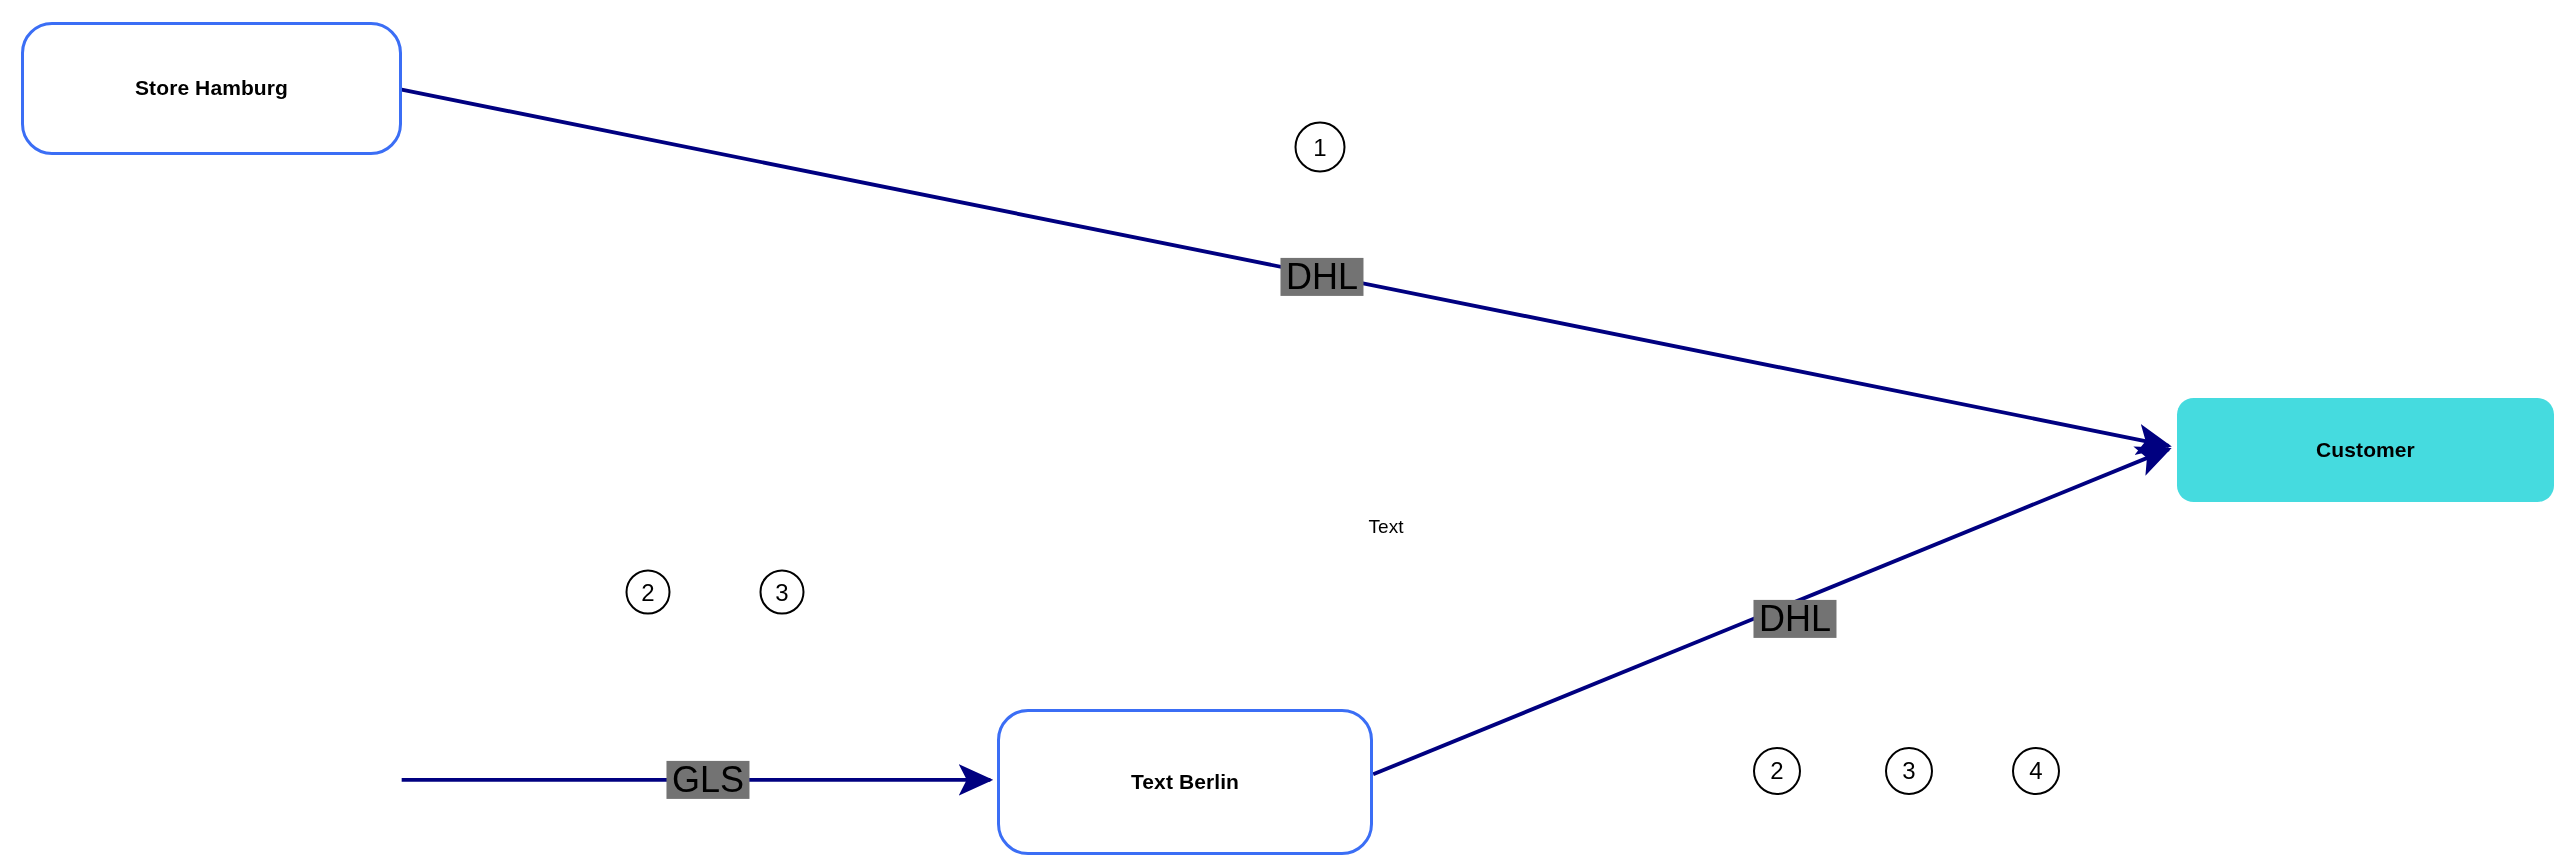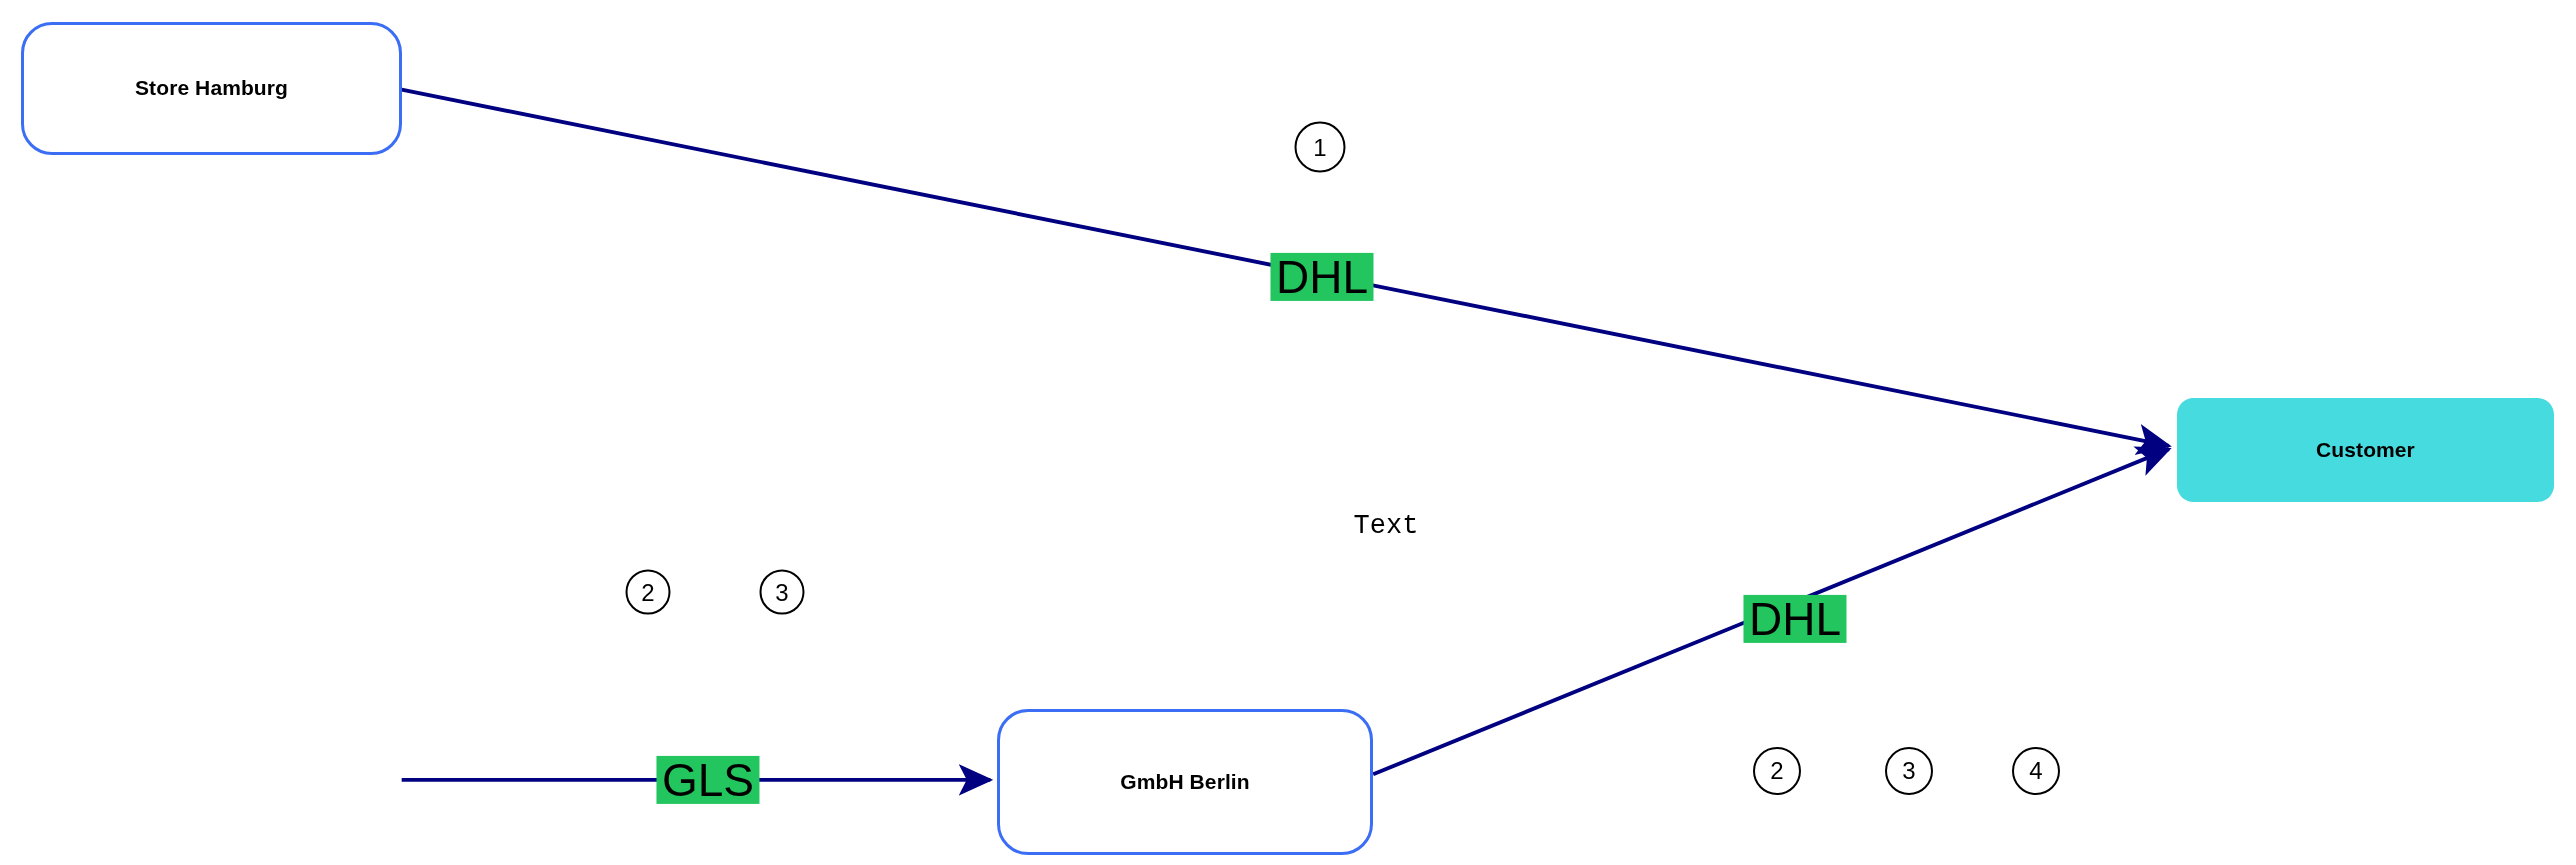--- a/index.html
+++ b/index.html
@@ -52,34 +52,34 @@
     border-radius: 16.6px;
   }
   .node-label {
     font-size: 21px;
     line-height: 1.15;
     letter-spacing: 0.1px;
     white-space: nowrap;
   }
   .edge-label {
     position: absolute;
-    background: #22c55e;
+    background: #737373;
     color: #000000;
     font-family: "Liberation Sans", sans-serif;
-    font-size: 46px;
+    font-size: 36px;
     line-height: 1;
     white-space: nowrap;
     padding: 1.1px 5.5px;
     transform: translate(-50%, -50%);
   }
   .free-text {
     position: absolute;
     color: #000000;
-    font-family: Liberation Mono, monospace;
-    font-size: 27px;
+    font-family: Liberation Sans, sans-serif;
+    font-size: 19px;
     line-height: 1;
     white-space: nowrap;
     transform: translate(-50%, -50%);
   }
   .marker-circle {
     position: absolute;
     box-sizing: border-box;
     border: 2.8px solid #000000;
     border-radius: 50%;
     background: #ffffff;
@@ -115,21 +115,21 @@
   <div class="node node-store" style="left:21px; top:22px; width:381px; height:133px;">
     <span class="node-label">Store Hamburg</span>
   </div>
 
   <div class="node node-customer" style="left:2177px; top:398px; width:377px; height:104px;">
     <span class="node-label">Customer</span>
   </div>
 
 
   <div class="node node-store" style="left:997px; top:709px; width:376px; height:146px;">
-    <span class="node-label">GmbH Berlin</span>
+    <span class="node-label">Text Berlin</span>
   </div>
 
   <div class="edge-label" style="left:1322px; top:277px;">DHL</div>
 
   <div class="edge-label" style="left:1795px; top:619px;">DHL</div>
 
   <div class="edge-label" style="left:708px; top:780px;">GLS</div>
 
   <div class="free-text" style="left:1386px; top:526px;">Text</div>
 

